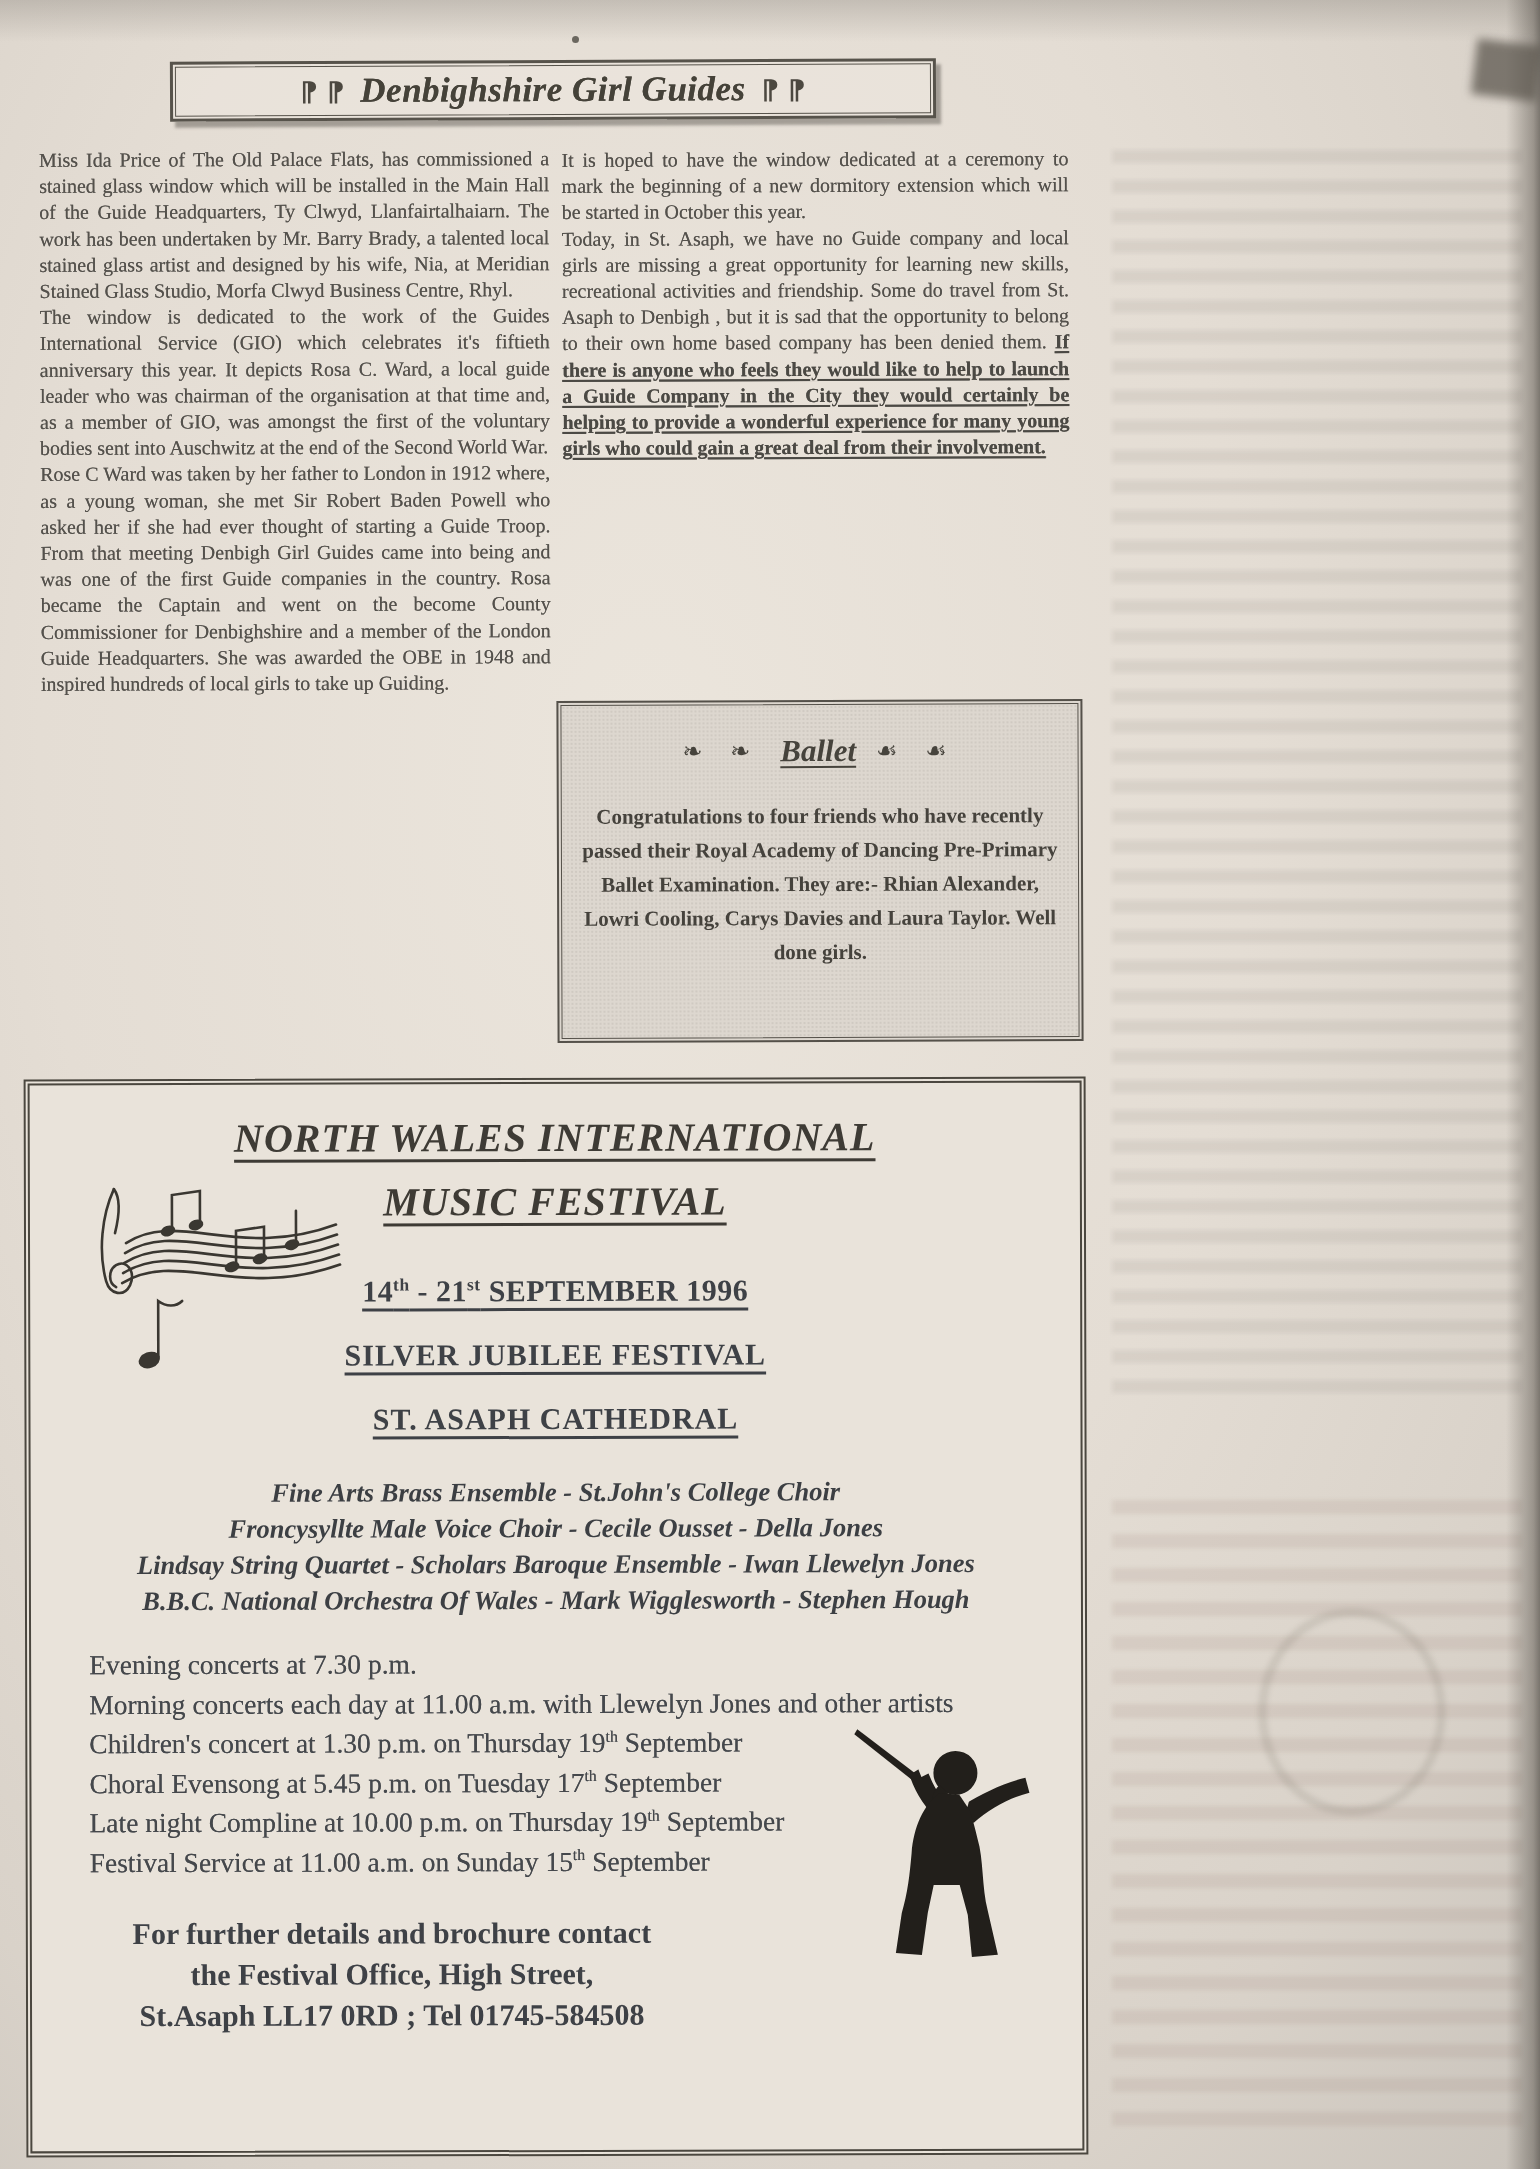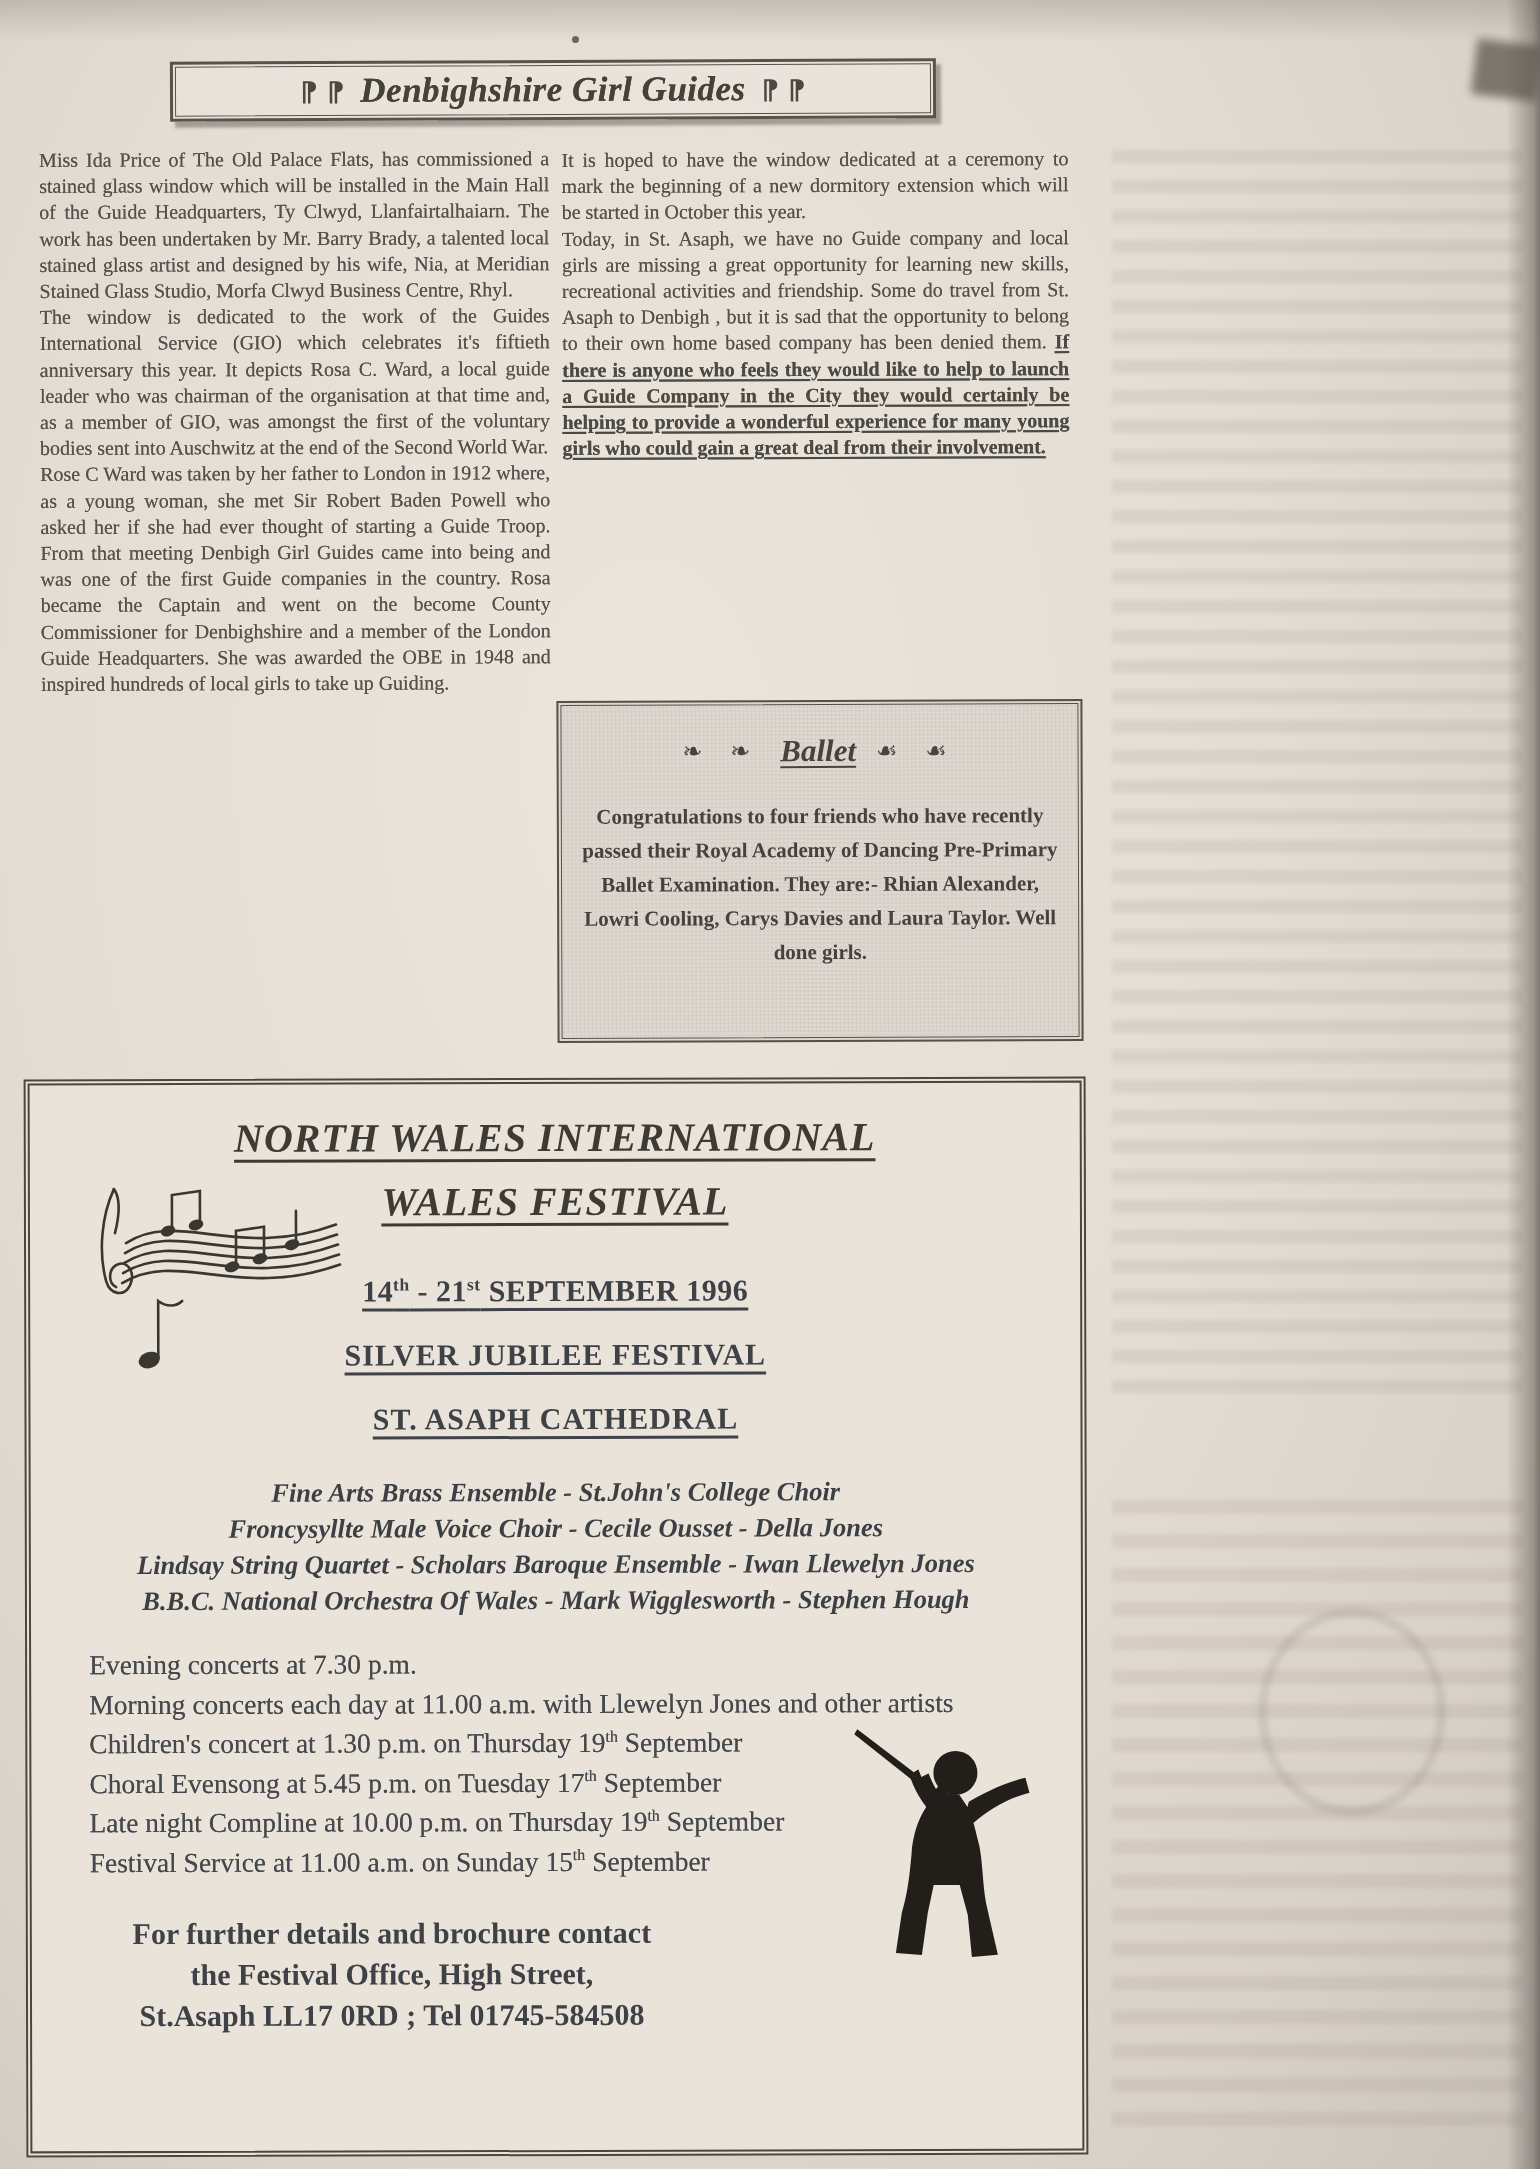--- a/index.html
+++ b/index.html
@@ -140,21 +140,21 @@
         <span class="ballet-fleuron">☙ ☙</span>
       </div>
       <div class="ballet-body">Congratulations to four friends who have recently passed their Royal Academy of Dancing Pre-Primary Ballet Examination.  They are:- Rhian Alexander, Lowri Cooling, Carys Davies and Laura Taylor. Well done girls.</div>
     </div>
   </div>
 
   <div class="festival-box">
 
     <div class="fest-center fest-title">
       <div><span class="u">NORTH WALES INTERNATIONAL</span></div>
-      <div><span class="u">WALES FESTIVAL</span></div>
+      <div><span class="u">MUSIC FESTIVAL</span></div>
     </div>
 
     <div class="fest-center fest-date">14<sup>th</sup> - 21<sup>st</sup> SEPTEMBER 1996</div>
     <div class="fest-center fest-sub">SILVER JUBILEE FESTIVAL</div>
     <div class="fest-center fest-sub">ST. ASAPH CATHEDRAL</div>
 
     <div class="fest-center fest-performers">
       <div>Fine Arts Brass Ensemble - St.John's College Choir</div>
       <div>Froncysyllte Male Voice Choir - Cecile Ousset - Della Jones</div>
       <div>Lindsay String Quartet - Scholars Baroque Ensemble - Iwan Llewelyn Jones</div>

